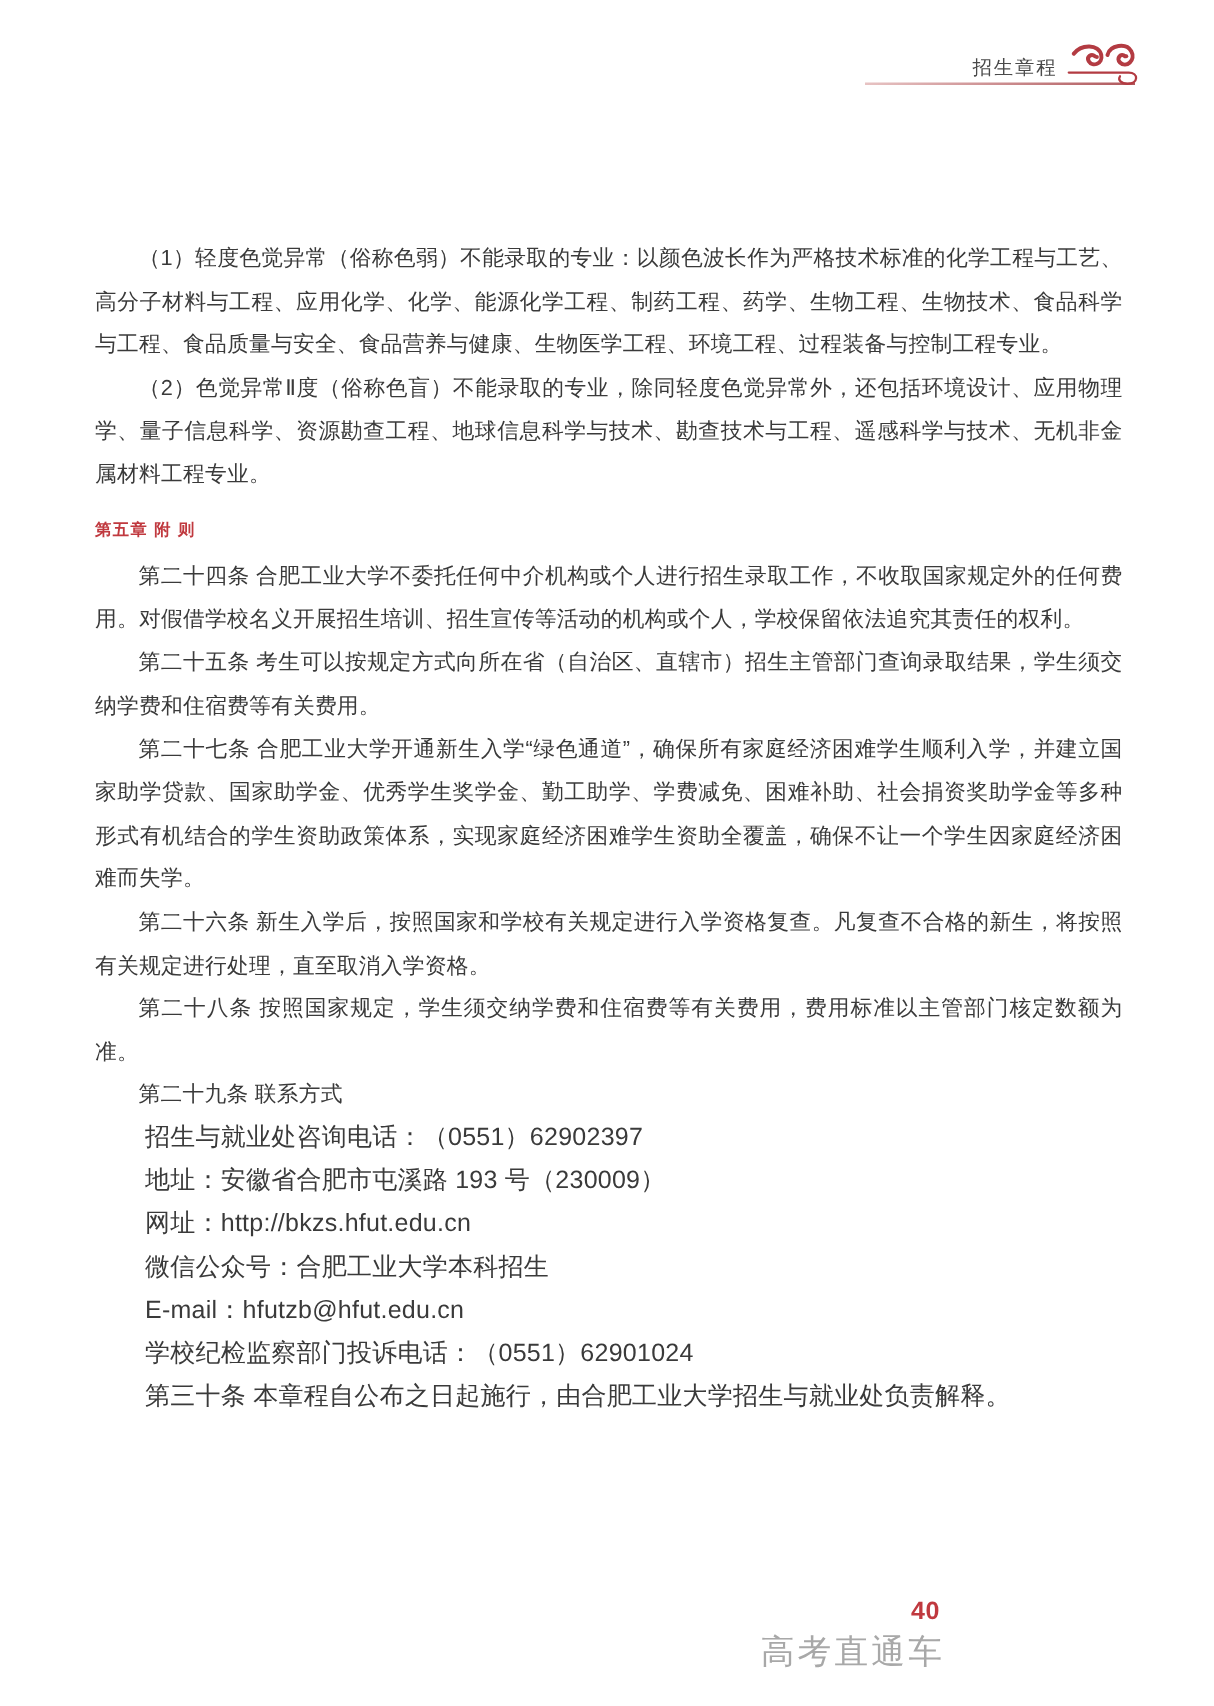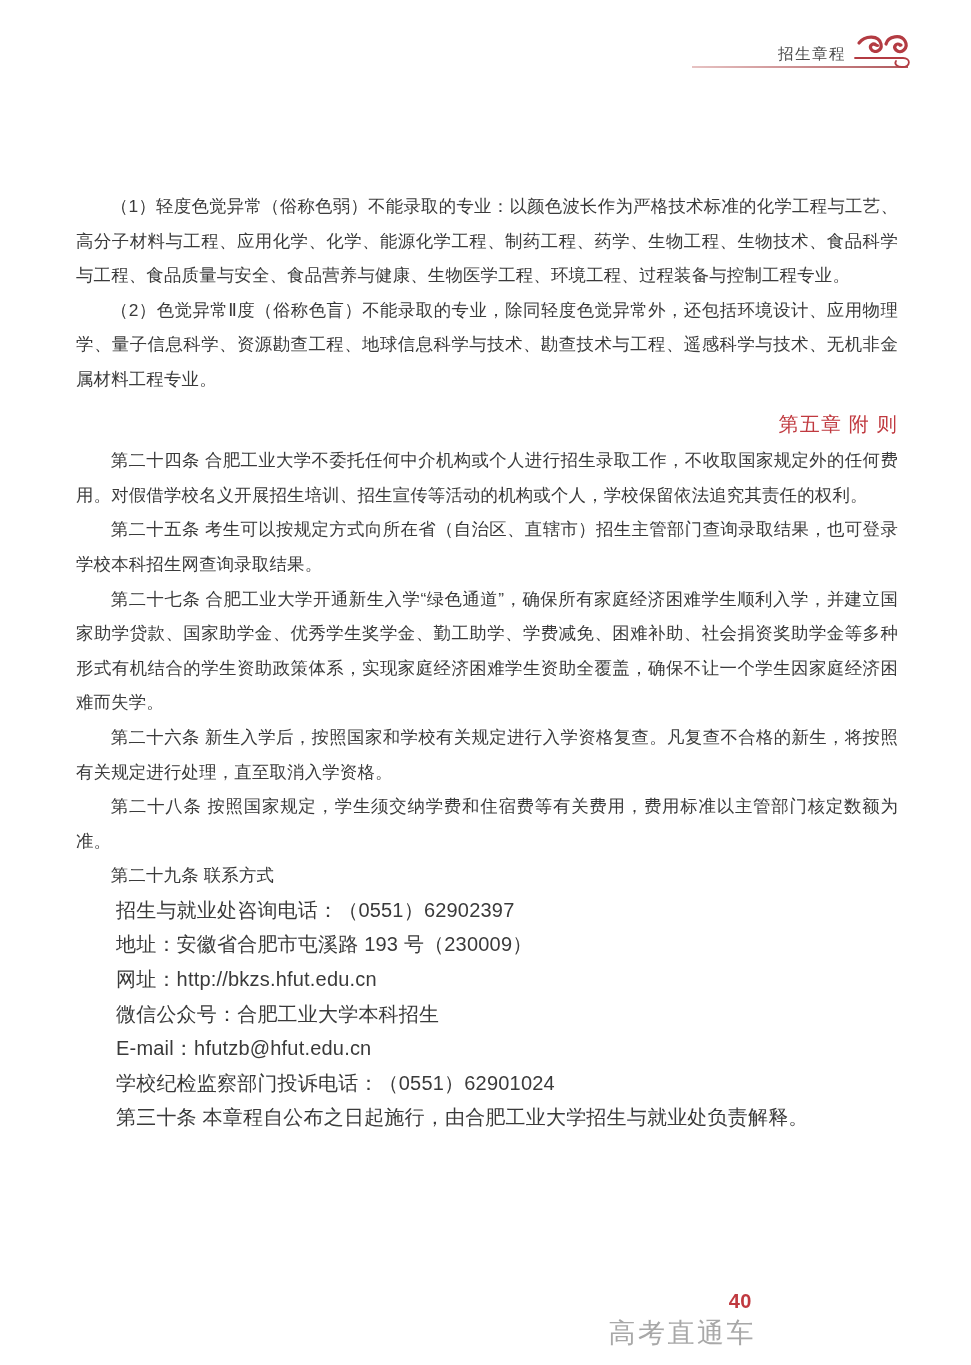--- a/index.html
+++ b/index.html
@@ -63,42 +63,41 @@
     line-height: 34.6px;
     text-align: justify;
     text-justify: inter-ideograph;
     color: #3a3a3a;
     text-indent: 2em;
     letter-spacing: 0.2px;
   }
 
   .chapter-heading {
     margin: 10px 0 2px 0;
-    font-size: 20px;
+    font-size: 13px;
     line-height: 34.6px;
-    font-weight: normal;
+    font-weight: bold;
     color: #c0393f;
     letter-spacing: 1.2px;
-    text-align: right;
   }
 
   .contact-line {
     margin: 0;
     font-size: 20px;
     line-height: 34.6px;
     color: #3a3a3a;
     text-indent: 2em;
     letter-spacing: 0.2px;
   }
 
   
   .page-footer {
     position: absolute;
     left: 0;
-    bottom: 0;
+    bottom: 12px;
     width: 774px;
     height: 110px;
   }
   .page-number {
     position: absolute;
     right: 22px;
     bottom: 52px;
     font-size: 20px;
     font-weight: bold;
     color: #c0393f;
@@ -136,21 +135,21 @@
 </div>
 
 <div class="content">
 
   <p class="para">（1）轻度色觉异常（俗称色弱）不能录取的专业：以颜色波长作为严格技术标准的化学工程与工艺、高分子材料与工程、应用化学、化学、能源化学工程、制药工程、药学、生物工程、生物技术、食品科学与工程、食品质量与安全、食品营养与健康、生物医学工程、环境工程、过程装备与控制工程专业。</p>
   <p class="para">（2）色觉异常Ⅱ度（俗称色盲）不能录取的专业，除同轻度色觉异常外，还包括环境设计、应用物理学、量子信息科学、资源勘查工程、地球信息科学与技术、勘查技术与工程、遥感科学与技术、无机非金属材料工程专业。</p>
 
   <h2 class="chapter-heading">第五章  附 则</h2>
 
   <p class="para">第二十四条 合肥工业大学不委托任何中介机构或个人进行招生录取工作，不收取国家规定外的任何费用。对假借学校名义开展招生培训、招生宣传等活动的机构或个人，学校保留依法追究其责任的权利。</p>
-  <p class="para">第二十五条 考生可以按规定方式向所在省（自治区、直辖市）招生主管部门查询录取结果，也可登录学校本科招生网查询录取结果。</p>
+  <p class="para">第二十五条 考生可以按规定方式向所在省（自治区、直辖市）招生主管部门查询录取结果，学生须交纳学费和住宿费等有关费用。</p>
   <p class="para">第二十七条 合肥工业大学开通新生入学“绿色通道”，确保所有家庭经济困难学生顺利入学，并建立国家助学贷款、国家助学金、优秀学生奖学金、勤工助学、学费减免、困难补助、社会捐资奖助学金等多种形式有机结合的学生资助政策体系，实现家庭经济困难学生资助全覆盖，确保不让一个学生因家庭经济困难而失学。</p>
   <p class="para">第二十六条 新生入学后，按照国家和学校有关规定进行入学资格复查。凡复查不合格的新生，将按照有关规定进行处理，直至取消入学资格。</p>
   <p class="para">第二十八条 按照国家规定，学生须交纳学费和住宿费等有关费用，费用标准以主管部门核定数额为准。</p>
   <p class="para">第二十九条 联系方式</p>
 
   <p class="contact-line">招生与就业处咨询电话：（0551）62902397</p>
   <p class="contact-line">地址：安徽省合肥市屯溪路 193 号（230009）</p>
   <p class="contact-line">网址：http://bkzs.hfut.edu.cn</p>
   <p class="contact-line">微信公众号：合肥工业大学本科招生</p>
   <p class="contact-line">E-mail：hfutzb@hfut.edu.cn</p>

